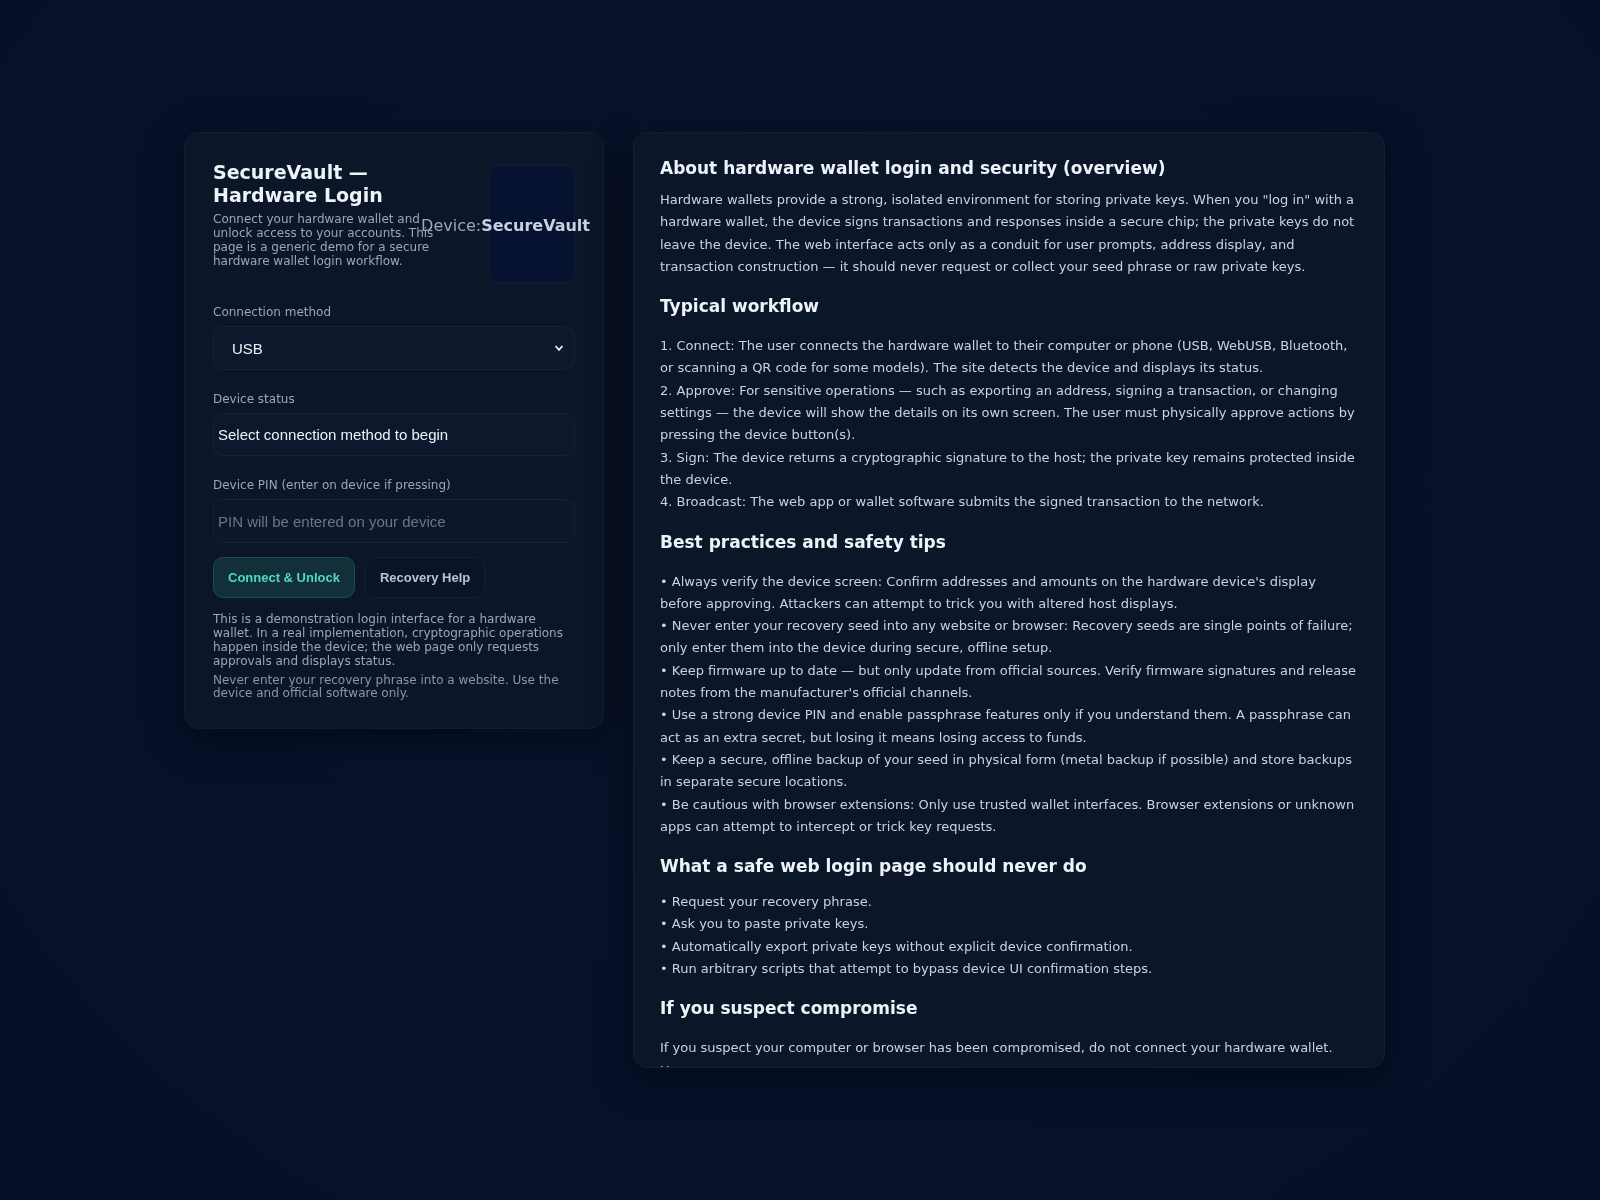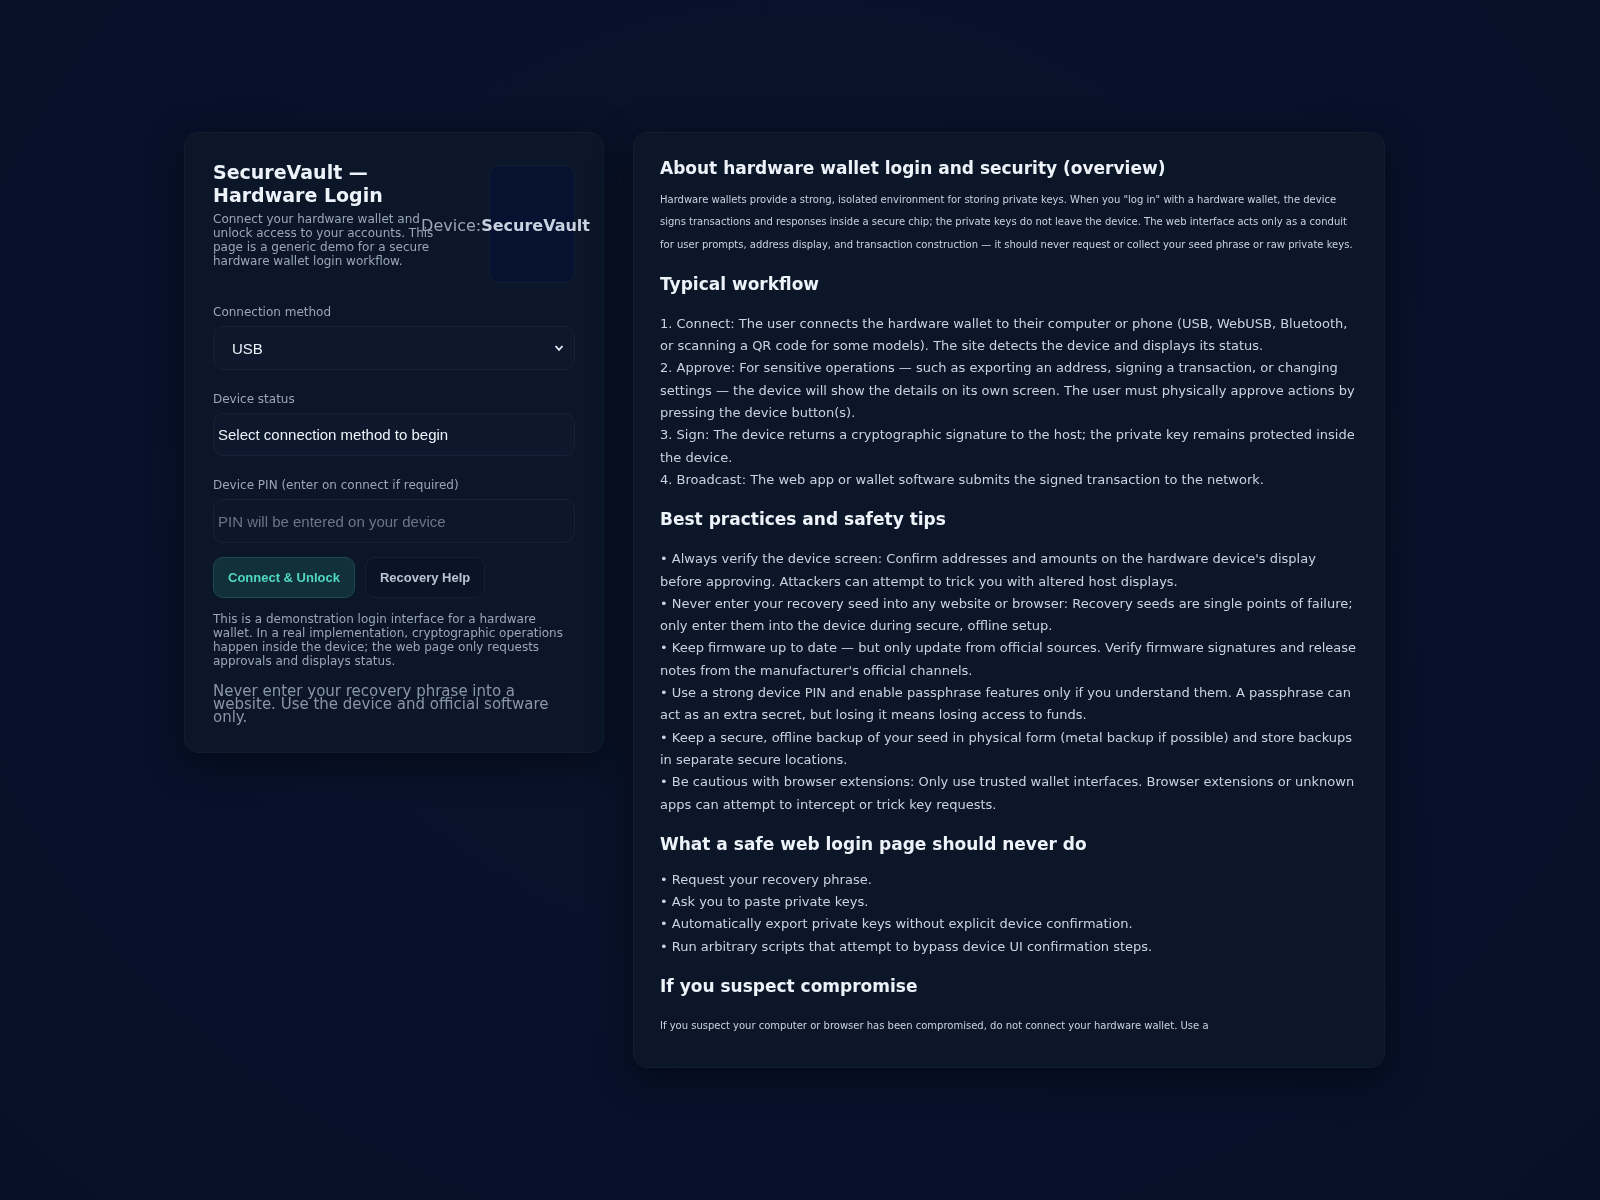--- a/index.html
+++ b/index.html
@@ -54,29 +54,29 @@
   .buttons { display: flex; gap: 10px; margin-top: 14px; }
   .btn {
     height: 41px; border-radius: 10px; padding: 0 14px; display: flex; align-items: center;
     font-family: "Liberation Sans", sans-serif; font-weight: bold; font-size: 13px;
     border: 1px solid #132036; background: #0a1427; color: #b9c3d1; cursor: pointer;
   }
   .btn.primary {
     background: #12303a; border-color: #1f4a52; color: #4fd9c4;
   }
   .note { margin-top: 14px; font-size: 12px; line-height: 14px; color: #9aa7b8; }
-  .note.small { margin-top: 17px; font-size: 15px; line-height: 13px; color: #8996a8; }
+  .note.small { margin-top: 6px; font-size: 12px; line-height: 13px; color: #8996a8; }
   .info {
     width: 752px; height: 936px; padding: 24px 24px 0 26px; overflow: hidden;
   }
   .info h2 {
     font-family: "DejaVu Sans", sans-serif; font-weight: bold; font-size: 17px; color: #eef3fa;
     margin-bottom: 14px; line-height: 22px;
   }
-  .info p { font-size: 10px; line-height: 22.3px; color: #c9d3df; }
+  .info p { font-size: 13px; line-height: 22.3px; color: #c9d3df; }
   .info .sec { margin-bottom: 17px; }
   .info .list { margin-top: 20px; }
   .info .list div { font-size: 13px; line-height: 22.3px; color: #c9d3df; }
 </style>
 </head>
 <body>
 
 <div class="wrap">
 
   <section class="card login">
@@ -94,21 +94,21 @@
     <div class="control select">
       <span>USB</span>
       <svg class="chev" viewBox="0 0 10 10">
           <path d="M1.5 3 L5 6.8 L8.5 3" stroke="#e6edf6" stroke-width="1.8" fill="none"></path>
         </svg>
     </div>
 
     <div class="field-label">Device status</div>
     <div class="control status">Select connection method to begin</div>
 
-    <div class="field-label">Device PIN (enter on connect if required)</div>
+    <div class="field-label">Device PIN (enter on device if pressing)</div>
     <div class="control pin">PIN will be entered on your device</div>
 
     <div class="buttons">
       <button class="btn primary">Connect &amp; Unlock</button>
       <button class="btn">Recovery Help</button>
     </div>
 
     <p class="note">This is a demonstration login interface for a hardware wallet. In a real implementation, cryptographic operations happen inside the device; the web page only requests approvals and displays status.</p>
     <p class="note small">Never enter your recovery phrase into a website. Use the device and official software only.</p>
   </section>

